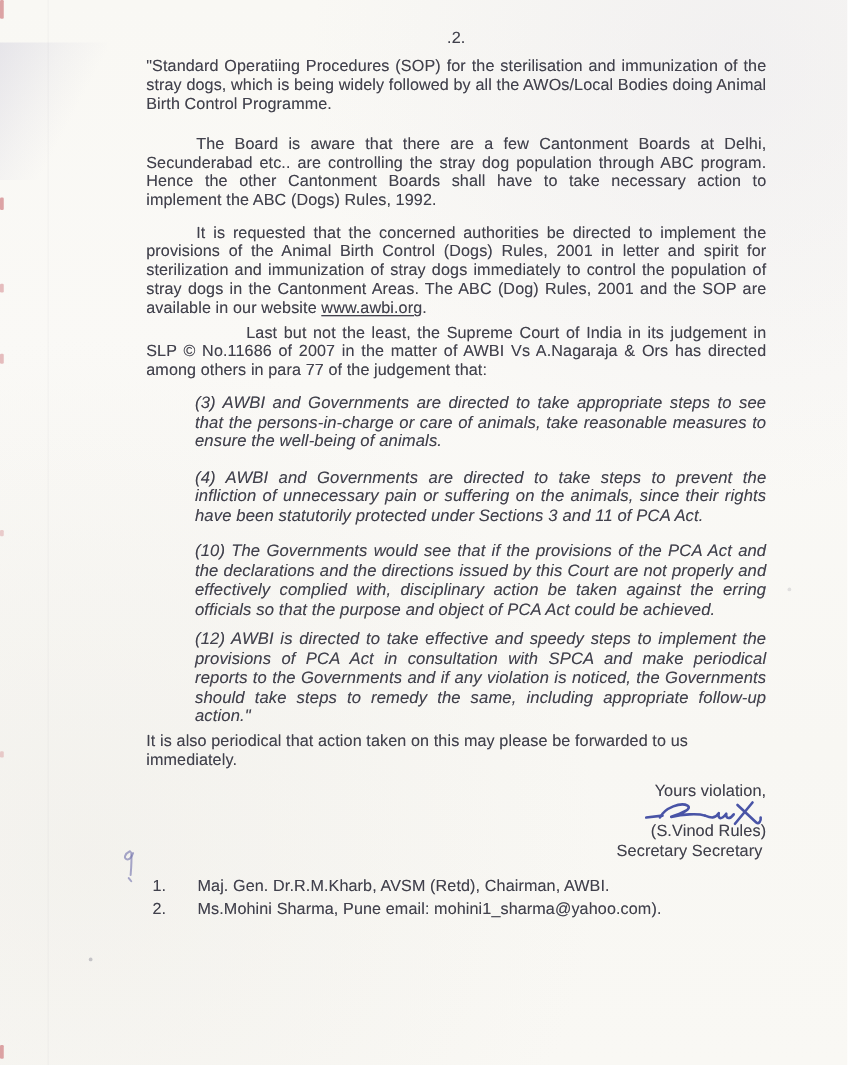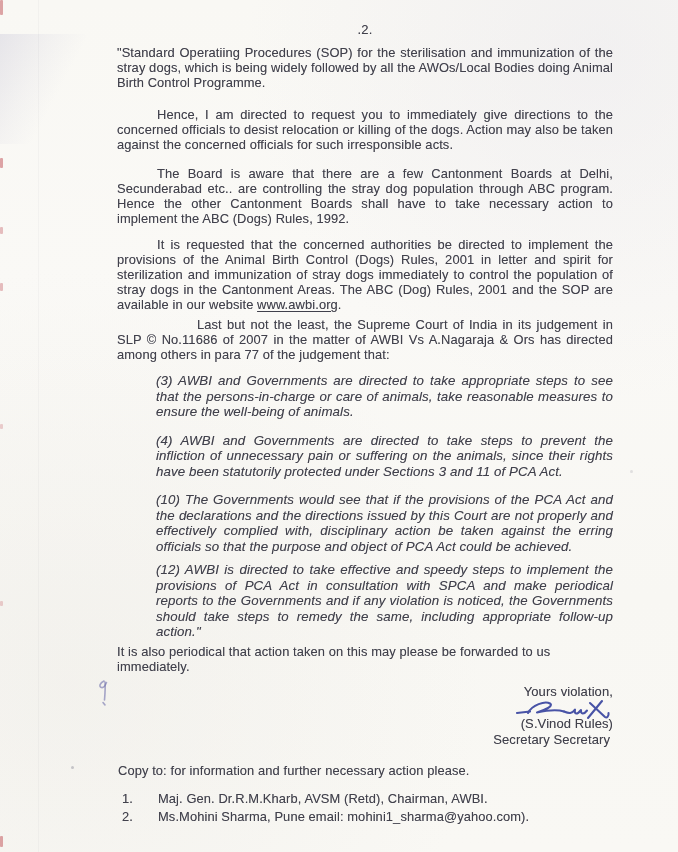--- a/index.html
+++ b/index.html
@@ -86,21 +86,20 @@
   <div class="edge-mark em7"></div>
   <div class="speck" style="left:71px; top:766px;"></div>
   <div class="speck" style="left:630px; top:470px; opacity:.5;"></div>
 
   <div class="content">
 
     <div class="page-number">.2.</div>
 
     <p class="body p1">"Standard Operatiing Procedures (SOP) for the sterilisation and immunization of the stray dogs, which is being widely followed by all the AWOs/Local Bodies doing Animal Birth Control Programme.</p>
 
-    <p class="body i1">Hence, I am directed to request you to immediately give directions to the concerned officials to desist relocation or killing of the dogs. Action may also be taken against the concerned officials for such irresponsible acts.</p>
 
     <p class="body i1 p3">The Board is aware that there are a few Cantonment Boards at Delhi, Secunderabad etc.. are controlling the stray dog population through ABC program. Hence the other Cantonment Boards shall have to take necessary action to implement the ABC (Dogs) Rules, 1992.</p>
 
     <p class="body i1 p4"><span>It is requested that the concerned authorities be directed to implement the provisions of the Animal Birth Control (Dogs) Rules, 2001 in letter and spirit for sterilization and immunization of stray dogs immediately to control the population of stray dogs in the Cantonment Areas. The ABC (Dog) Rules, 2001 and the SOP are available in our website </span><span class="weblink">www.awbi.org</span><span>.</span></p>
 
     <p class="body i2 p5">Last but not the least, the Supreme Court of India in its judgement in SLP © No.11686 of 2007 in the matter of AWBI Vs A.Nagaraja &amp; Ors has directed among others in para 77 of the judgement that:</p>
 
     <p class="quote">(3) AWBI and Governments are directed to take appropriate steps to see that the persons-in-charge or care of animals, take reasonable measures to ensure the well-being of animals.</p>
     <p class="quote">(4) AWBI and Governments are directed to take steps to prevent the infliction of unnecessary pain or suffering on the animals, since their rights have been statutorily protected under Sections 3 and 11 of PCA Act.</p>
     <p class="quote q10">(10) The Governments would see that if the provisions of the PCA Act and the declarations and the directions issued by this Court are not properly and effectively complied with, disciplinary action be taken against the erring officials so that the purpose and object of PCA Act could be achieved.</p>
@@ -118,21 +117,20 @@
             <path d="M49 13.5 C54 15.5 57 16 60 11.5 C59 16.5 62 17 66 12 C65.5 16.5 69 16.5 72 12.5"></path>
             <path d="M73 20 L87 3"></path>
             <path d="M75 5 L90 19 C92 20.5 94 18 93.5 15"></path>
           </g>
         </svg>
       </div>
       <p class="sig-name">(S.Vinod Rules)</p>
       <p class="sig-title">Secretary Secretary</p>
     </div>
 
-    <p class="copy-heading">Copy to: for information and further necessary action please.</p>
 
     <div class="copy-list">
       <div class="copy-item">
         <span class="num">1.</span>
         <span>Maj. Gen. Dr.R.M.Kharb, AVSM (Retd), Chairman, AWBI.</span>
       </div>
       <div class="copy-item">
         <span class="num">2.</span>
         <span>Ms.Mohini Sharma, Pune email: mohini1_sharma@yahoo.com).</span>
       </div>

